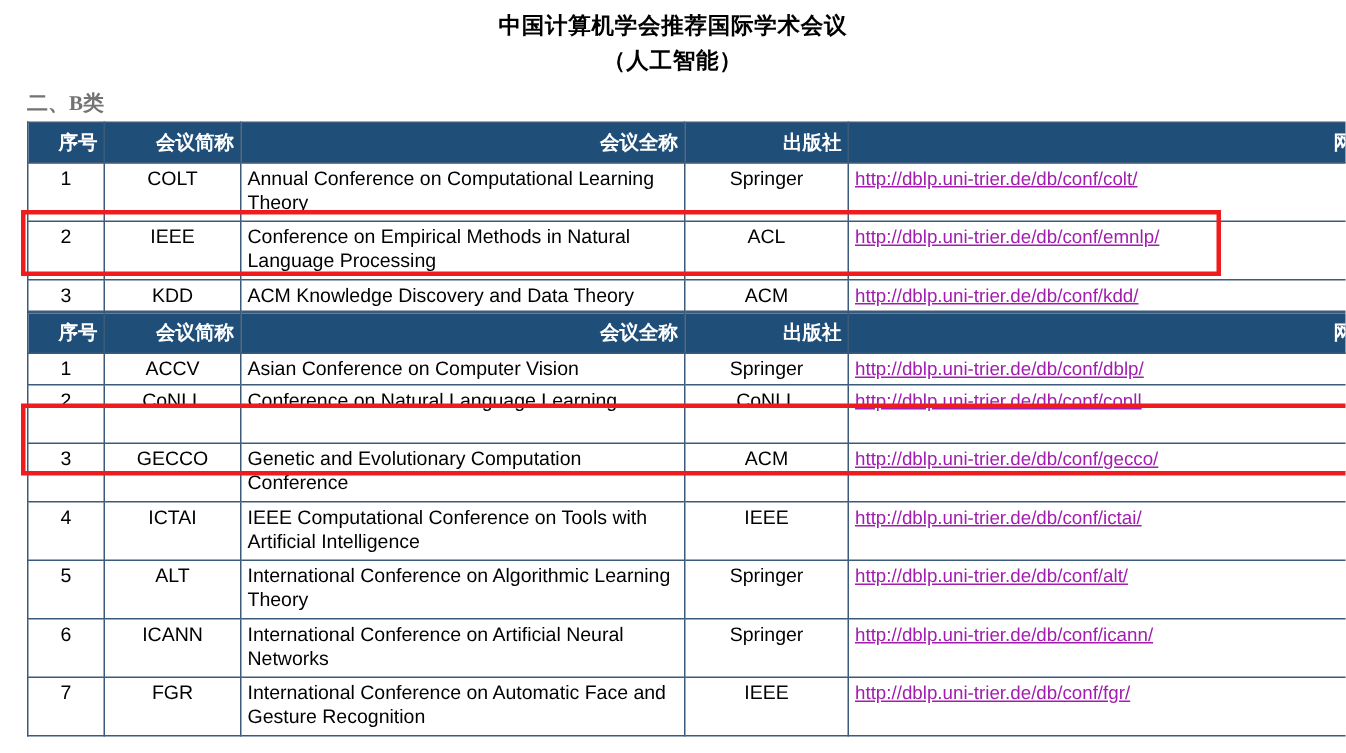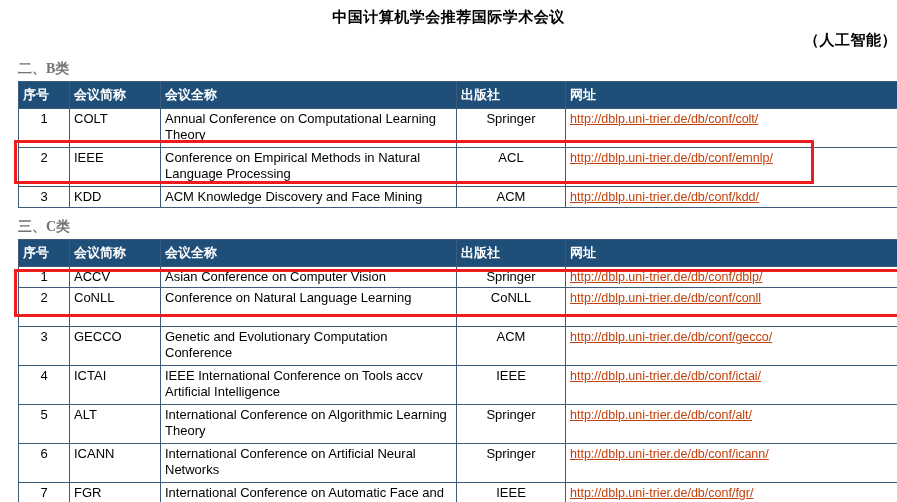--- a/index.html
+++ b/index.html
@@ -21,21 +21,21 @@
   }
   .doc-title {
     text-align: center;
     font-weight: bold;
     font-size: 15px;
     color: #000000;
     font-family: "Liberation Serif", serif;
     letter-spacing: 0.5px;
   }
   .doc-title.line1 { padding-top: 8px; }
-  .doc-title.line2 { padding-top: 4px; text-align: right; }
+  .doc-title.line2 { padding-top: 4px; }
 
   .section-head {
     font-size: 14px;
     font-weight: bold;
     color: #737373;
     margin: 10px 0 3px 18px;
     font-family: "Liberation Serif", serif;
   }
 
   table.ctab {
@@ -48,46 +48,46 @@
     border: 1px solid #3c5a7a;
     font-size: 13px;
     color: #000000;
     padding: 2px 4px;
     vertical-align: top;
     line-height: 16px;
   }
   table.ctab thead th {
     background: #1f4e79;
     color: #ffffff;
-    text-align: left;
+    text-align: right;
     font-weight: bold;
     height: 22px;
     vertical-align: middle;
     font-family: "Liberation Serif", serif;
     font-size: 13px;
   }
   .col-idx { width: 42px; text-align: center; }
   .col-abbr { width: 82px; text-align: center; }
   .col-full { width: 287px; margin-top: 23px; }
   .col-pub { width: 100px; text-align: center; margin-left: 31px; }
   .col-url { width: 345px; }
 
   td.idx { text-align: center; vertical-align: middle; }
-  td.abbr { vertical-align: middle; }
+  td.abbr { text-align: center; vertical-align: middle; }
   td.pub { text-align: center; vertical-align: middle; margin-left: 44px; }
   td.full {
     font-family: "Liberation Sans", sans-serif;
     font-size: 13px;
     color: #1a1a1a;
   }
   td.url {
     vertical-align: middle;
   }
   td.url a {
-    color: #c2410c;
+    color: #a21caf;
     text-decoration: underline;
     font-size: 12.5px;
     font-family: "Liberation Sans", sans-serif;
     word-break: break-all;
   }
   tr.row-tall td { height: 34px; }
 
   
   .hl {
     position: absolute;
@@ -139,28 +139,27 @@
       <tr class="row-tall">
         <td class="idx">2</td>
         <td class="abbr">IEEE</td>
         <td class="full">Conference on Empirical Methods in Natural Language Processing</td>
         <td class="pub">ACL</td>
         <td class="url"><a href="#">http://dblp.uni-trier.de/db/conf/emnlp/</a></td>
       </tr>
       <tr>
         <td class="idx">3</td>
         <td class="abbr">KDD</td>
-        <td class="full">ACM Knowledge Discovery and Face Mining</td>
+        <td class="full">ACM Knowledge Discovery and Data Theory</td>
         <td class="pub">ACM</td>
         <td class="url"><a href="#">http://dblp.uni-trier.de/db/conf/kdd/</a></td>
       </tr>
     </tbody>
   </table>
 
-  <div class="section-head">三、C类</div>
 
   <table class="ctab">
     <thead>
       <tr>
         <th class="col-idx">序号</th>
         <th class="col-abbr">会议简称</th>
         <th class="col-full">会议全称</th>
         <th class="col-pub">出版社</th>
         <th class="col-url">网址</th>
       </tr>
@@ -183,21 +182,21 @@
       <tr class="row-tall">
         <td class="idx">3</td>
         <td class="abbr">GECCO</td>
         <td class="full">Genetic and Evolutionary Computation Conference</td>
         <td class="pub">ACM</td>
         <td class="url"><a href="#">http://dblp.uni-trier.de/db/conf/gecco/</a></td>
       </tr>
       <tr class="row-tall">
         <td class="idx">4</td>
         <td class="abbr">ICTAI</td>
-        <td class="full">IEEE International Conference on Tools accv Artificial Intelligence</td>
+        <td class="full">IEEE Computational Conference on Tools with Artificial Intelligence</td>
         <td class="pub">IEEE</td>
         <td class="url"><a href="#">http://dblp.uni-trier.de/db/conf/ictai/</a></td>
       </tr>
       <tr class="row-tall">
         <td class="idx">5</td>
         <td class="abbr">ALT</td>
         <td class="full">International Conference on Algorithmic Learning Theory</td>
         <td class="pub">Springer</td>
         <td class="url"><a href="#">http://dblp.uni-trier.de/db/conf/alt/</a></td>
       </tr>

